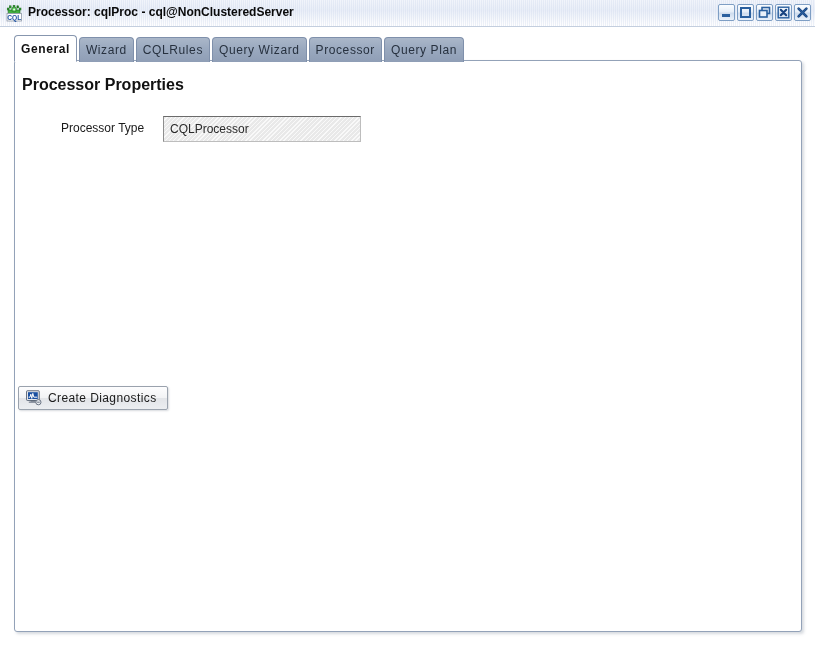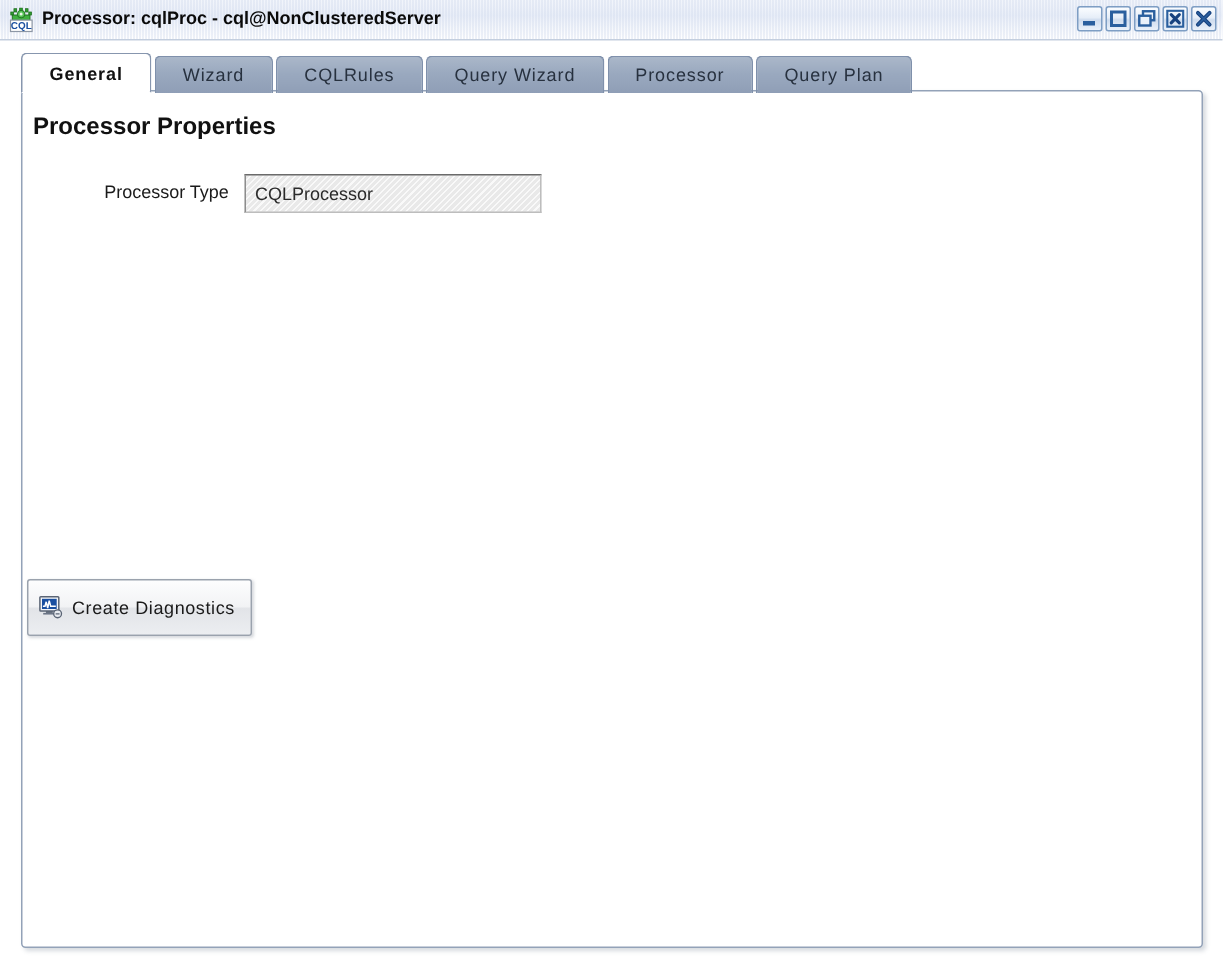--- a/index.html
+++ b/index.html
@@ -81,21 +81,21 @@
     position: absolute;
     left: 14px; top: 35px;
     height: 27px;
     display: flex;
     align-items: flex-end;
     z-index: 3;
   }
   .tab {
     height: 25px;
     box-sizing: border-box;
-    padding: 0 18px;
+    padding: 0 6px;
     display: flex;
     align-items: center;
     justify-content: center;
     font-size: 12px;
     color: #27313f;
     letter-spacing: 0.6px;
     border: 1px solid #7f90ab;
     border-bottom: none;
     border-top-left-radius: 4px;
     border-top-right-radius: 4px;
@@ -135,21 +135,21 @@
     font-size: 16px;
     font-weight: bold;
     color: #111111;
   }
 
   
   .field-label {
     position: absolute;
     left: 46px; top: 60px;
     width: 100px;
-    text-align: center;
+    text-align: left;
     font-size: 12px;
     color: #1a1a1a;
   }
   .field-box {
     position: absolute;
     left: 148px; top: 55px;
     width: 198px;
     height: 26px;
     box-sizing: border-box;
     background:
@@ -167,21 +167,21 @@
     padding-left: 6px;
     font-size: 12px;
     color: #2a2a2a;
     cursor: default;
   }
 
   
   .diag-btn {
     position: absolute;
     left: 3px; top: 325px;
-    height: 38px;
+    height: 24px;
     box-sizing: border-box;
     display: flex;
     align-items: center;
     gap: 6px;
     padding: 0 10px 0 7px;
     border: 1px solid #9aa2ad;
     border-radius: 2px;
     background: linear-gradient(to bottom, #fdfdfe 0%, #f2f3f5 48%, #e2e4e8 52%, #eceef1 100%);
     box-shadow: 1px 1px 2px rgba(140,148,160,0.35);
     font-size: 12px;

